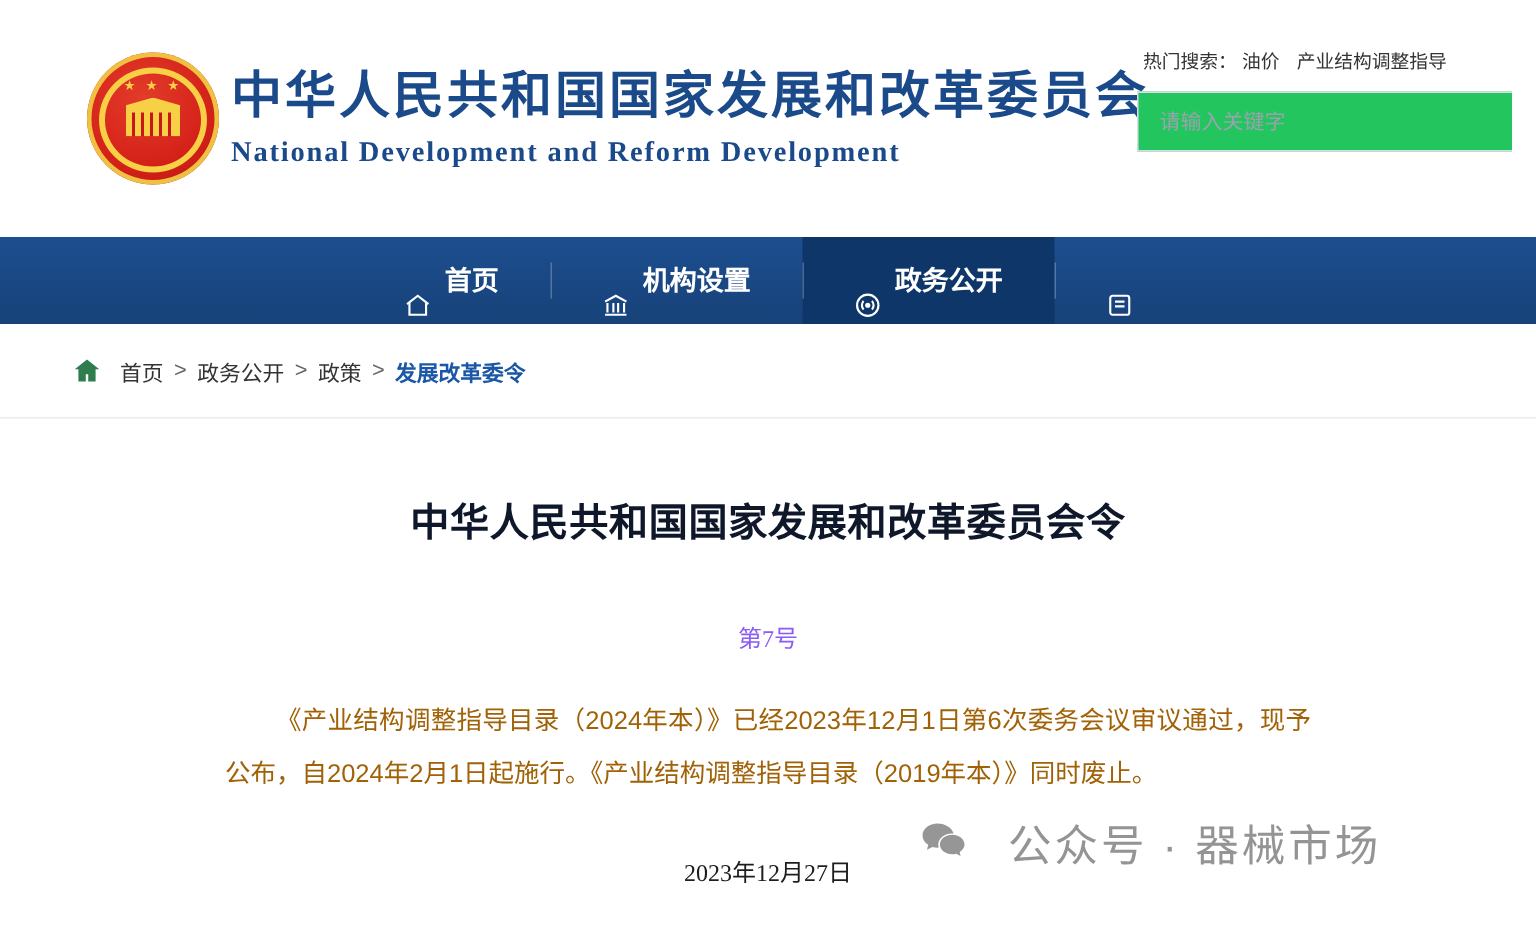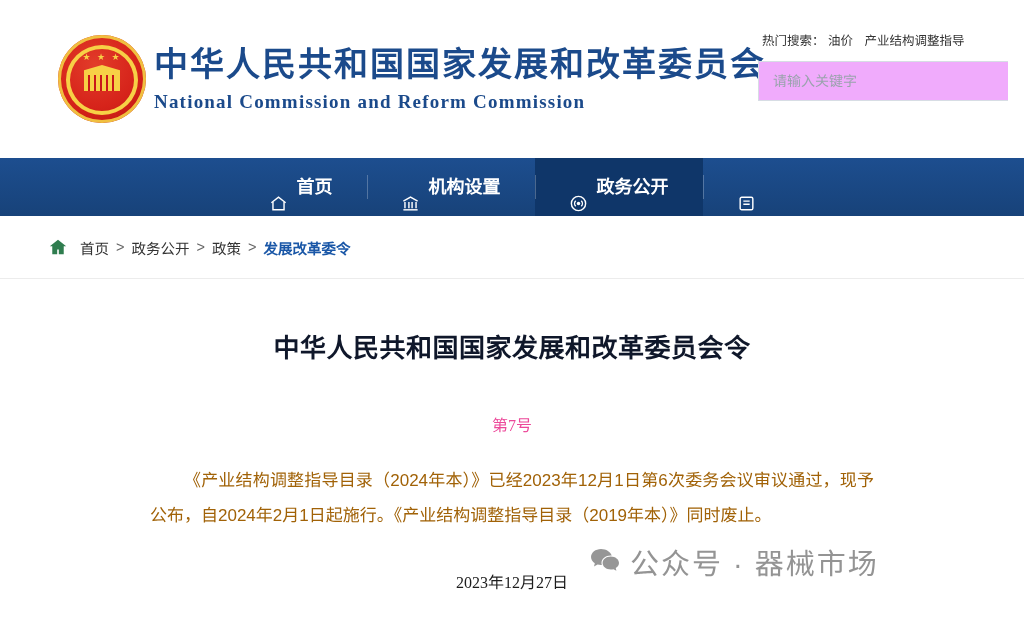--- a/index.html
+++ b/index.html
@@ -107,21 +107,21 @@
   .hot-label { color: #333; }
   .hot-link {
     color: #333;
     margin-right: 8px;
     text-decoration: none;
   }
   .search-box {
     height: 38px;
     border: 1px solid #d7dde4;
     border-right: none;
-    background: #f0abfc;
+    background: #22c55e;
     display: flex;
     align-items: center;
   }
   .search-box input {
     border: none;
     outline: none;
     height: 34px;
     width: 100%;
     padding-left: 14px;
     font-size: 14px;
@@ -196,21 +196,21 @@
     font-size: 26px;
     font-weight: 700;
     color: #0f172a;
     margin-top: 48px;
     letter-spacing: 0.5px;
     font-family: "Liberation Serif", "DejaVu Serif", serif;
   }
   .doc-number {
     text-align: center;
     font-size: 16px;
-    color: #ec4899;
+    color: #8b5cf6;
     margin-top: 48px;
     font-family: "Liberation Serif", "DejaVu Serif", serif;
   }
   .doc-para {
     font-size: 17px;
     color: #a16207;
     line-height: 2.05;
     margin-top: 28px;
     text-align: justify;
     text-indent: 2em;
@@ -221,25 +221,25 @@
     font-size: 16px;
     color: #1d1d1d;
     margin-top: 34px;
     line-height: 1.85;
     font-family: "Liberation Serif", "DejaVu Serif", serif;
   }
 
   
   .watermark {
     position: absolute;
-    left: 588px;
+    left: 612px;
     top: 540px;
     display: flex;
     align-items: center;
-    gap: 8px;
+    gap: 26px;
     color: #6f6f6f;
     opacity: 0.72;
     pointer-events: none;
   }
   .wm-icon {
     width: 34px; height: 34px;
   }
   .wm-text {
     font-size: 29px;
     letter-spacing: 2px;
@@ -255,21 +255,21 @@
   <div class="emblem">
     <div class="circle"></div>
     <div class="gear"></div>
     <div class="stars">★ ★ ★ ★</div>
     <div class="gate"></div>
     <div class="gate-lines"></div>
   </div>
 
   <div class="title-block">
     <div class="title-cn">中华人民共和国国家发展和改革委员会</div>
-    <div class="title-en">National Commission and Reform Commission</div>
+    <div class="title-en">National Development and Reform Development</div>
   </div>
 
   <div class="search-area">
     <div class="hot-row">
       <span class="hot-label">热门搜索：</span>
       <a class="hot-link" href="#">油价</a>
       <a class="hot-link" href="#">产业结构调整指导</a>
     </div>
     <div class="search-box">
       <input type="text" placeholder="请输入关键字" style="">

